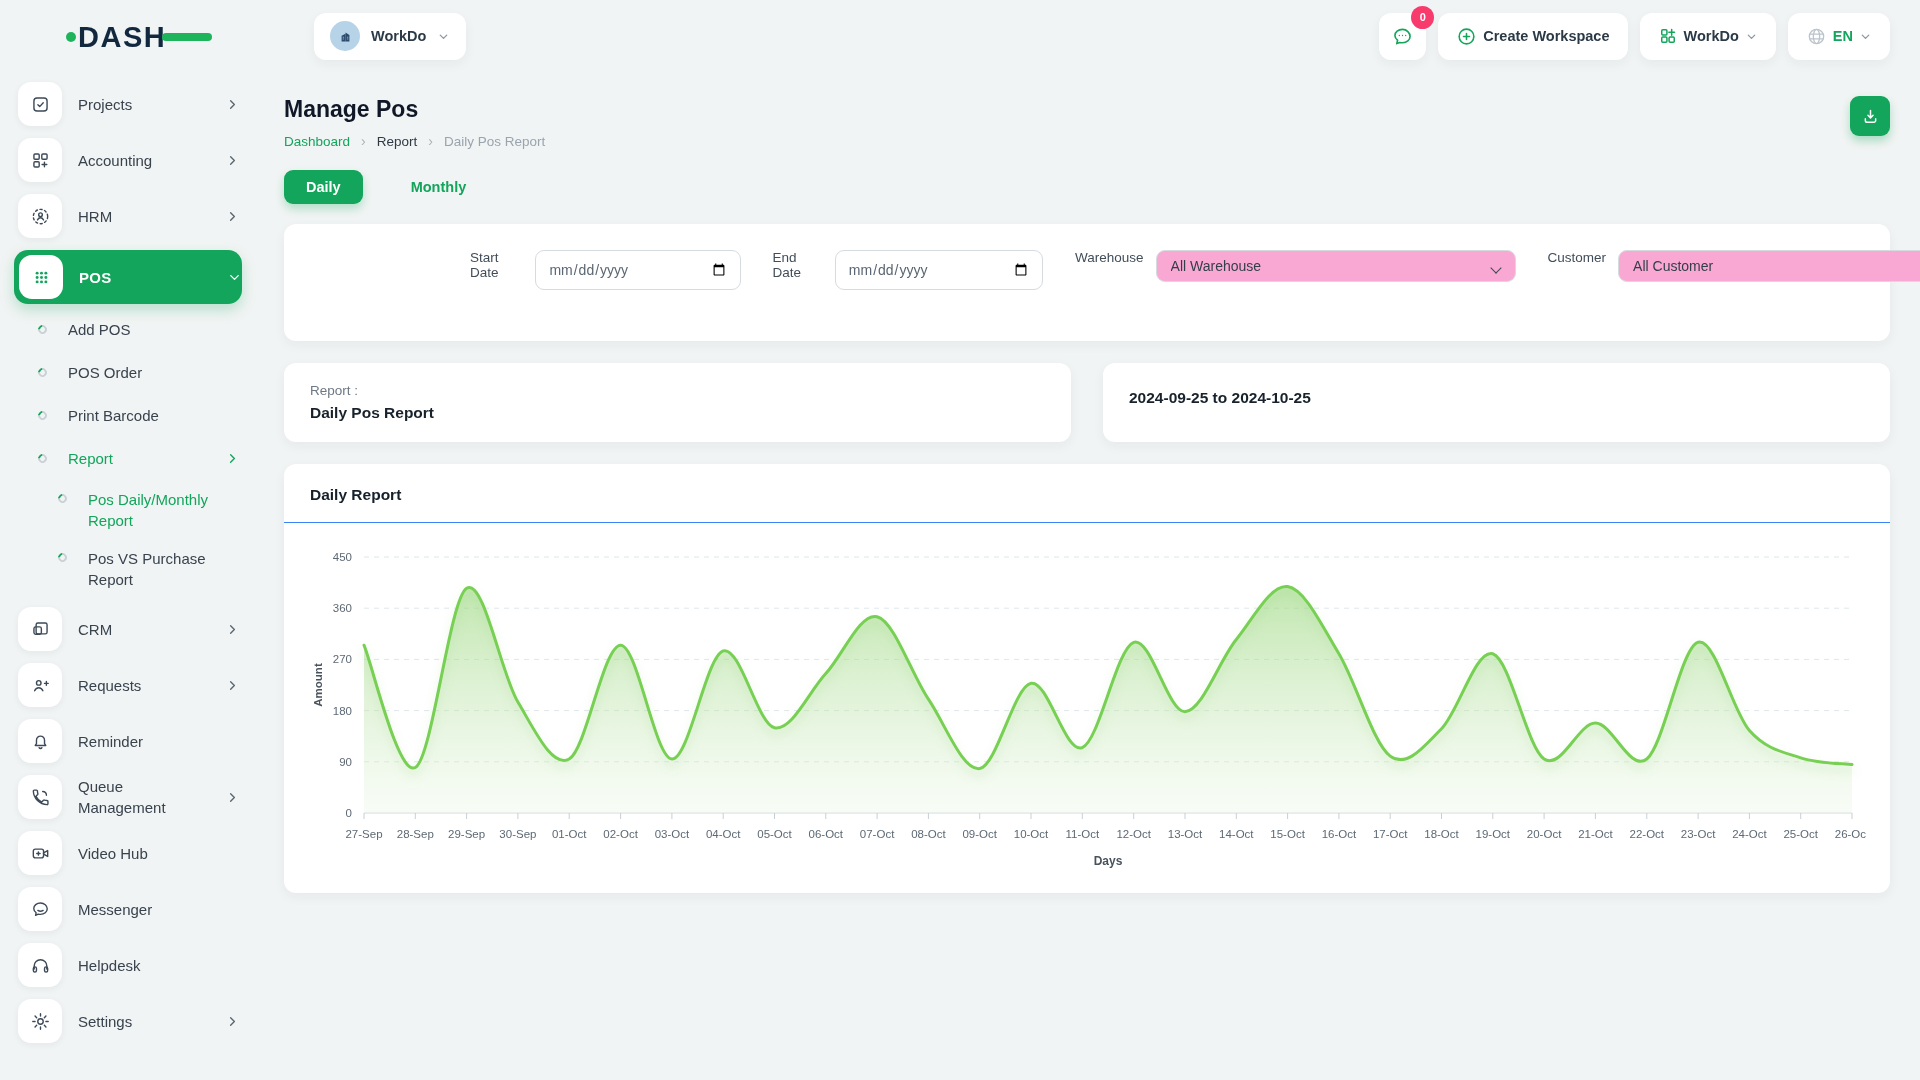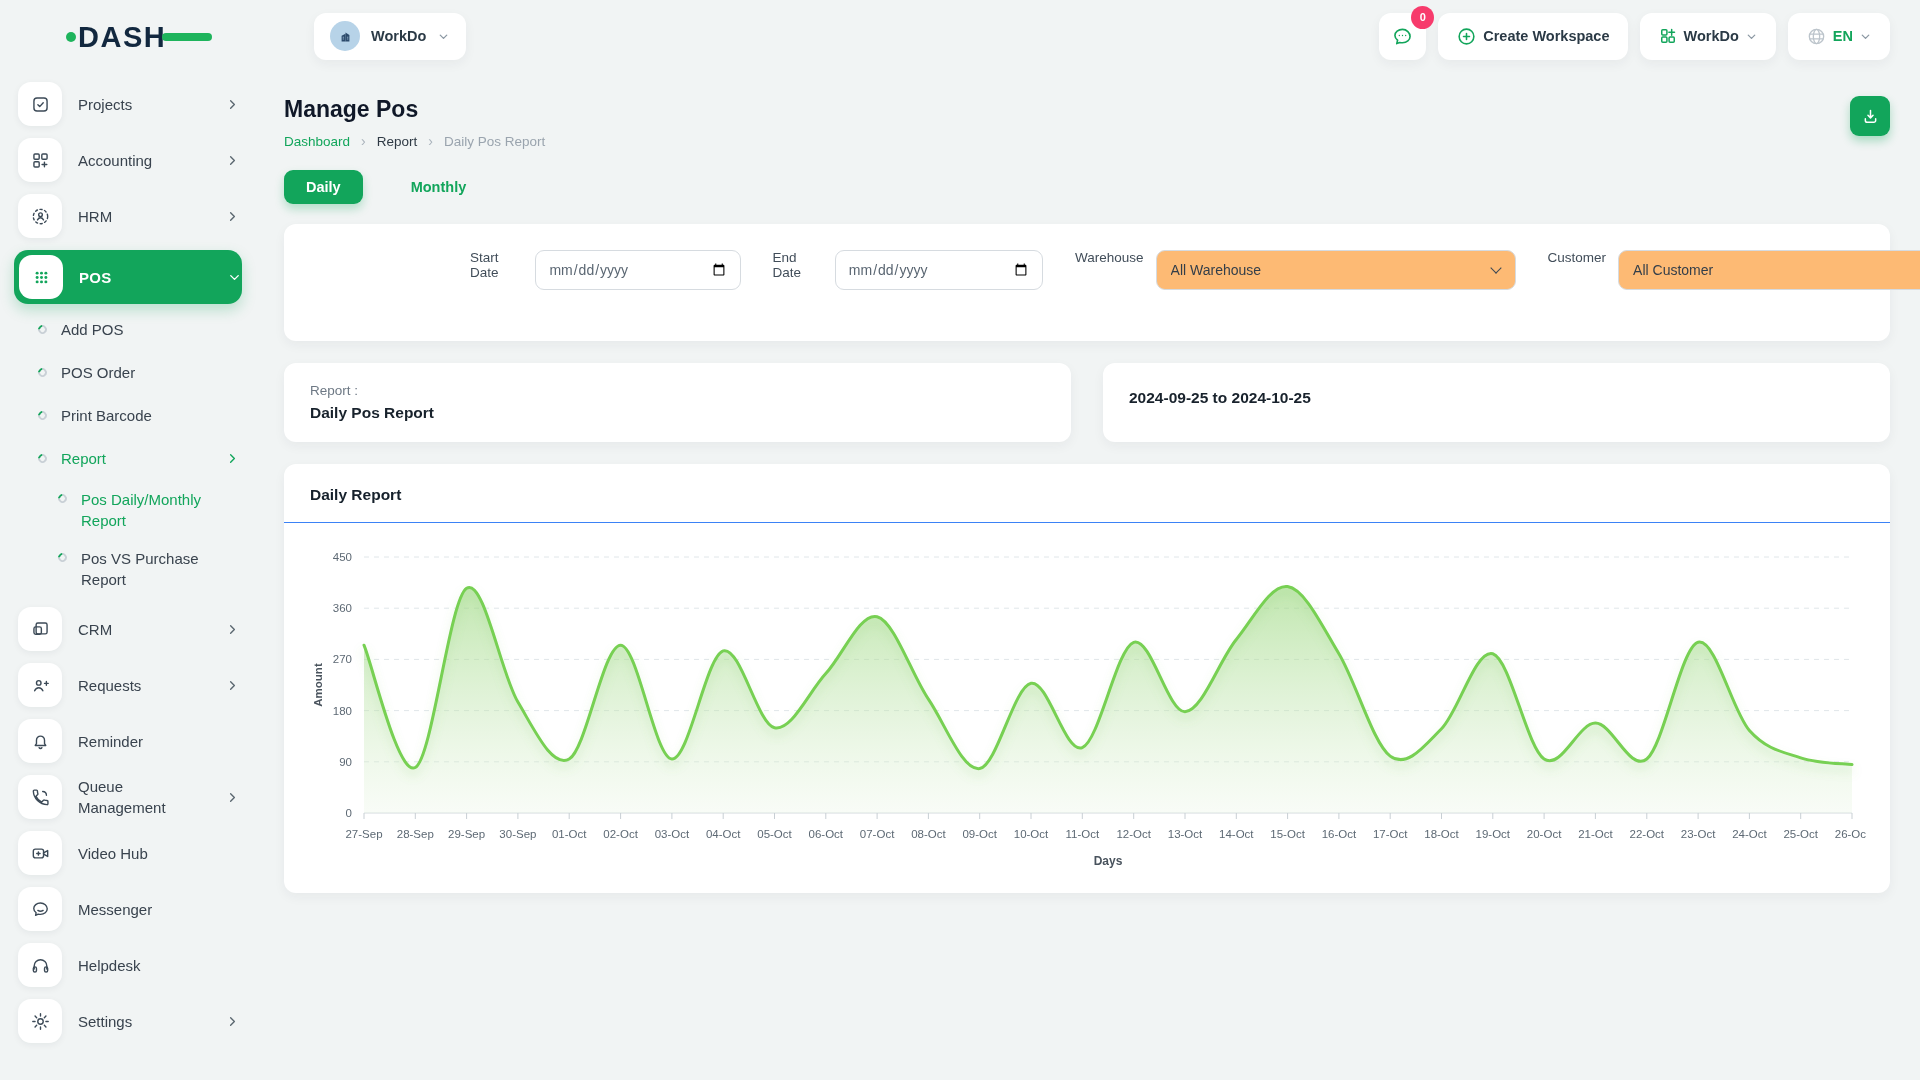--- a/index.html
+++ b/index.html
@@ -35,21 +35,21 @@
   .nav-item{display:flex;align-items:center;height:44px;margin:0 16px 12px 18px;gap:16px;cursor:pointer}
   .icon-box{width:44px;height:44px;border-radius:13px;background:#fff;box-shadow:0 2px 7px rgba(25,39,52,.06);
     display:flex;align-items:center;justify-content:center;color:#3c4a57;flex:none}
   .nav-label{font-size:15px;color:var(--text);font-weight:400;flex:1;line-height:1.4}
   .nav-chev{color:#5b6770;display:flex;flex:none}
   .nav-item.active{background:var(--green);border-radius:14px;height:54px;margin:2px 14px 10px 14px;padding:0 0 0 5px;
     box-shadow:0 6px 14px rgba(18,165,91,.25)}
   .nav-item.active .icon-box{box-shadow:none;color:var(--green)}
   .nav-item.active .nav-label{color:#fff;font-weight:700;letter-spacing:.3px}
   .nav-item.active .nav-chev{color:#fff}
-  .nav-sub{display:flex;align-items:center;gap:14px;margin:13px 16px 19px 38px;min-height:24px;cursor:pointer}
+  .nav-sub{display:flex;align-items:center;gap:21px;margin:13px 16px 19px 38px;min-height:24px;cursor:pointer}
   .nav-sub.lv2{margin-left:58px;margin-bottom:17px;align-items:flex-start}
   .nav-sub.lv2 .bullet{margin-top:5px}
   .bullet{width:9px;height:9px;border:2.5px solid #c9d0d6;border-top-color:#17a45c;border-radius:50%;
     transform:rotate(-45deg);flex:none}
   .nav-sub.active .nav-label{color:var(--green)}
   .nav-sub .nav-chev{color:var(--green)}
   
   .main{position:absolute;left:256px;top:72px;width:1664px;height:1008px;padding:24px 30px 0 28px}
   .title-row{display:flex;justify-content:space-between;align-items:flex-start}
   h1{font-size:23px;margin:0;color:var(--ink);font-weight:700}
@@ -63,22 +63,22 @@
   .tabs{margin-top:21px;display:flex;align-items:center;gap:26px}
   .tab{font-size:14.5px;font-weight:600;color:var(--green);padding:9px 22px;border-radius:9px;cursor:pointer;background:none;border:none;font-family:inherit}
   .tab.active{background:var(--green);color:#fff;box-shadow:0 5px 10px rgba(18,165,91,.28)}
   .filter-card{margin-top:20px;background:var(--card);border-radius:12px;box-shadow:var(--shadow);padding:26px 24px 28px}
   .filter-row{display:flex;gap:32px;padding-left:162px}
   .fgroup{display:flex;flex-direction:row;gap:12px}
   .flabel{font-size:13.5px;color:#414d59}
   .date-in{height:40px;width:230px;border:1px solid var(--border);border-radius:9px;padding:0 12px;font-size:14px;
     color:#5a6672;background:#fff;font-family:inherit}
   .selwrap{position:relative}
-  .selwrap select{appearance:none;-webkit-appearance:none;height:40px;border:1px solid var(--border);border-radius:9px;
-    padding:0 36px 0 14px;font-size:14px;color:#333e49;background:#fdba74;width:100%;font-family:inherit;cursor:pointer}
+  .selwrap select{appearance:none;-webkit-appearance:none;height:32px;border:1px solid var(--border);border-radius:9px;
+    padding:0 36px 0 14px;font-size:14px;color:#333e49;background:#f9a8d4;width:100%;font-family:inherit;cursor:pointer}
   .selwrap::after{content:"";position:absolute;right:16px;top:14px;width:7px;height:7px;
     border-right:1.8px solid #3c4854;border-bottom:1.8px solid #3c4854;transform:rotate(45deg);pointer-events:none}
   .w-360{width:360px}.w-366{width:366px}
   .factions{margin-left:auto;display:flex;gap:10px;padding-top:29px}
   .btn-sq{width:38px;height:34px;border-radius:7px;border:none;cursor:pointer;color:#fff;
     display:flex;align-items:center;justify-content:center}
   .btn-search{background:var(--green);box-shadow:0 4px 9px rgba(18,165,91,.3)}
   .btn-reset{background:var(--pink);box-shadow:0 4px 9px rgba(247,59,108,.3)}
   .info-row{display:flex;gap:32px;margin-top:22px}
   .info-card{flex:1;background:var(--card);border-radius:12px;padding:20px 26px;box-shadow:var(--shadow)}

